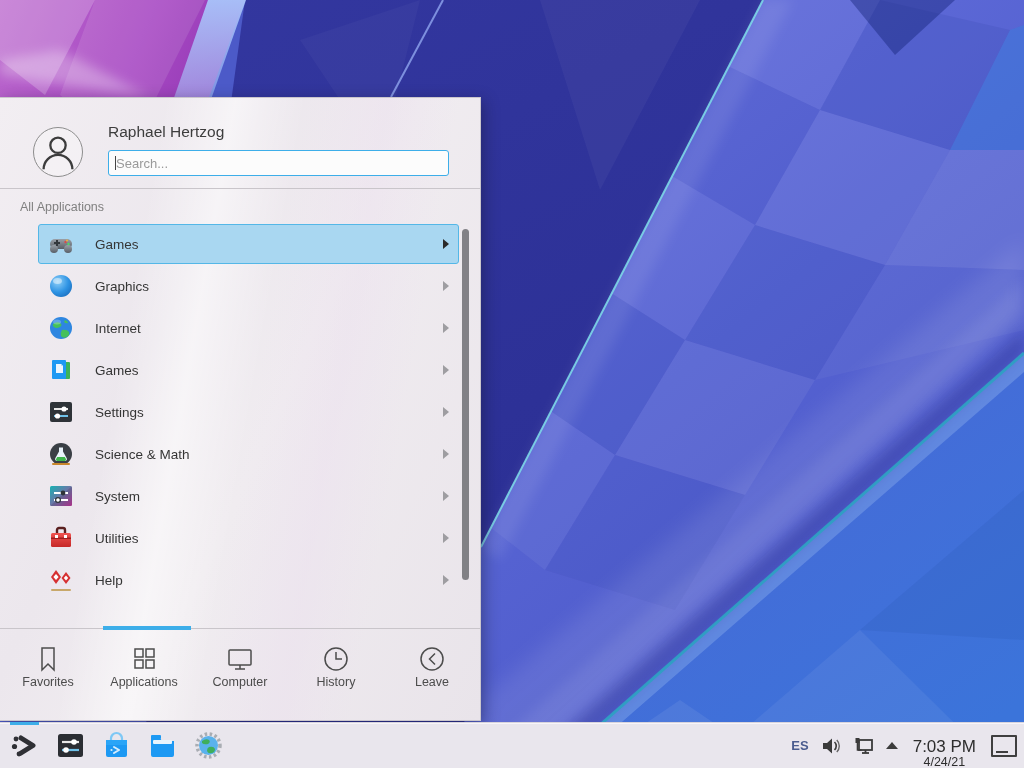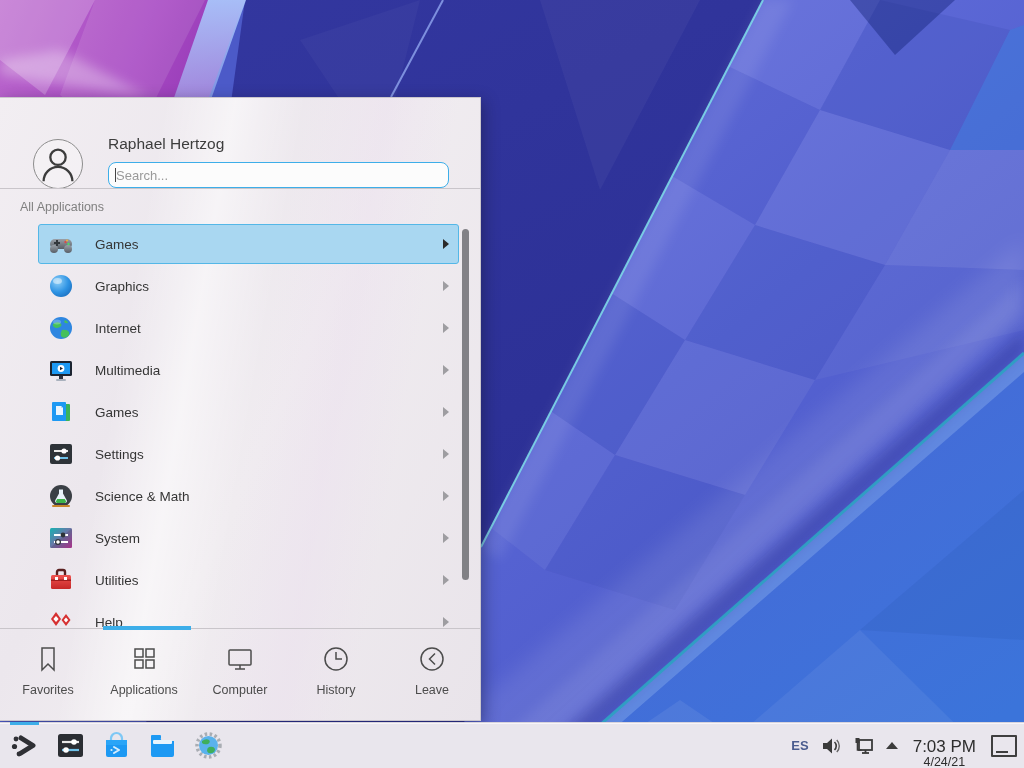--- a/index.html
+++ b/index.html
@@ -14,26 +14,26 @@
     background:linear-gradient(115deg,#f2eef2 0%,#ece7ed 35%,#f0ecf0 55%,#e9e4ea 100%);
     border:1px solid #cac6cc; border-left:none;
     box-shadow:3px 4px 14px rgba(20,20,40,.38);
     z-index:5;
   }
   .menu::before { content:''; position:absolute; inset:0; pointer-events:none;
     background:linear-gradient(100deg, rgba(255,255,255,0) 28%, rgba(255,255,255,.55) 40%, rgba(255,255,255,0) 52%, rgba(235,222,238,.4) 66%, rgba(255,255,255,0) 78%);
   }
   .menu > * { position:relative; }
 
-  .menu-header { position:absolute; left:0; top:16px; width:100%; height:90px; }
+  .menu-header { position:absolute; left:0; top:4px; width:100%; height:90px; }
   .avatar { position:absolute; left:33px; top:25px; width:50px; height:50px; border-radius:50%;
     border:1px solid #8d8d8d; background:rgba(255,255,255,.25); }
   .username { position:absolute; left:108px; top:21px; font-size:15.5px; color:#3d3d3d; }
   .search-wrap { position:absolute; left:108px; top:48px; width:341px; height:26px; }
-  .search-wrap input { width:100%; height:100%; border:1px solid #3daee9; border-radius:8px;
+  .search-wrap input { width:100%; height:100%; border:1px solid #3daee9; border-radius:3px;
     background:#fcfcfc; font-family:"Liberation Sans",sans-serif; font-size:13px; color:#333;
     padding:0 7px; outline:none; }
   .search-wrap input::placeholder { color:#9a9a9a; }
   .caret { position:absolute; left:7px; top:6px; width:1px; height:14px; background:#444; }
   .hdr-sep { position:absolute; left:0; top:90px; width:100%; height:1px; background:#c9c5ca; }
 
   .section-label { position:absolute; left:20px; top:102px; font-size:12.5px; color:#808080; }
 
   .cat-list { position:absolute; left:16px; top:126px; width:100%; height:406px; overflow:hidden; }
   .row { position:relative; height:40px; margin:0 37px 2px 22px; border:1px solid transparent;
@@ -47,21 +47,21 @@
   .row.selected .arrow { border-left-color:#2a2a2a; }
 
   .vscroll { position:absolute; right:11px; top:131px; width:7px; height:351px;
     background:#6f6f73; border-radius:4px; opacity:.85; }
 
   .tabbar { position:absolute; left:0; bottom:0; width:100%; height:92px; border-top:1px solid #c9c5ca;
     display:flex; }
   .tab-indicator { position:absolute; left:103px; top:-3px; width:88px; height:4px; background:#3daee9; }
   .tab { flex:1 1 0; display:flex; flex-direction:column; align-items:center; padding-top:14px; cursor:default; }
   .ticon svg { width:32px; height:32px; display:block; stroke:#4c4c4c; fill:none; stroke-width:1.5; }
-  .tlabel { margin-top:8px; font-size:12.5px; color:#4c4c4c;text-align:center; }
+  .tlabel { margin-top:0; font-size:12.5px; color:#4c4c4c;text-align:center; }
 
   
   .taskbar { position:absolute; left:0; bottom:0; width:100%; height:46px; background:#e9e6ed;
     border-top:1px solid #d8d4dc; box-shadow:inset 0 1px 0 #f7f5f9; z-index:6;
     display:flex; align-items:center; }
   .launchers { display:flex; align-items:center; gap:17px; padding-left:10px; }
   .task-icon { position:relative; width:29px; height:29px; }
   .task-icon svg { width:29px; height:29px; display:block; }
   .task-icon.active::before { content:''; position:absolute; left:0; top:-9px; width:29px; height:3px; background:#3daee9; }
   .tray { margin-left:auto; display:flex; align-items:center; gap:11px; padding-right:7px; }
@@ -227,34 +227,20 @@
           <path d="M5,9 q4,-3 7,-1 q3,2 0,4 q-4,2 -6,0 q-2,-1 -1,-3 z" fill="#45c05c"></path>
           <path d="M14,15 q5,-1 7,2 q1,3 -2,5 q-4,2 -6,-1 q-1,-3 1,-6 z" fill="#45c05c"></path>
           <path d="M17,5 q3,1 3,3 q-2,1 -4,-1 z" fill="#45c05c"></path>
           <ellipse cx="9" cy="7" rx="4" ry="2.5" fill="#ffffff" opacity="0.25"></ellipse>
             </svg>
         </span>
         <span class="clabel">Internet</span>
         <span class="arrow"></span>
       </div>
 
-      <div class="row">
-        <span class="cicon">
-          <svg viewBox="0 0 26 26">
-              <rect x="2" y="4" width="22" height="15" rx="1.5" fill="#1c2430"></rect>
-          <rect x="4" y="6" width="18" height="11" fill="#1d99f3"></rect>
-          <circle cx="13" cy="11.5" r="3.4" fill="#ffffff"></circle>
-              <path d="M12,9.8 l3,1.7 l-3,1.7 z" fill="#1c2430"></path>
-          <rect x="11" y="19" width="4" height="3" fill="#2a3140"></rect>
-              <rect x="8" y="22" width="10" height="2" rx="1" fill="#aab2be"></rect>
-            </svg>
-        </span>
-        <span class="clabel">Multimedia</span>
-        <span class="arrow"></span>
-      </div>
 
       <div class="row">
         <span class="cicon">
           <svg viewBox="0 0 26 26">
               <rect x="13" y="5" width="9" height="17" rx="1" fill="#3bb35a"></rect>
           <rect x="4" y="3" width="14" height="19" rx="1" fill="#1d99f3"></rect>
           <path d="M8,7 h5 l2,2 v7 h-7 z" fill="#eaf5fd"></path>
               <path d="M13,7 v2 h2 z" fill="#bcd9ee"></path>
             </svg>
         </span>

